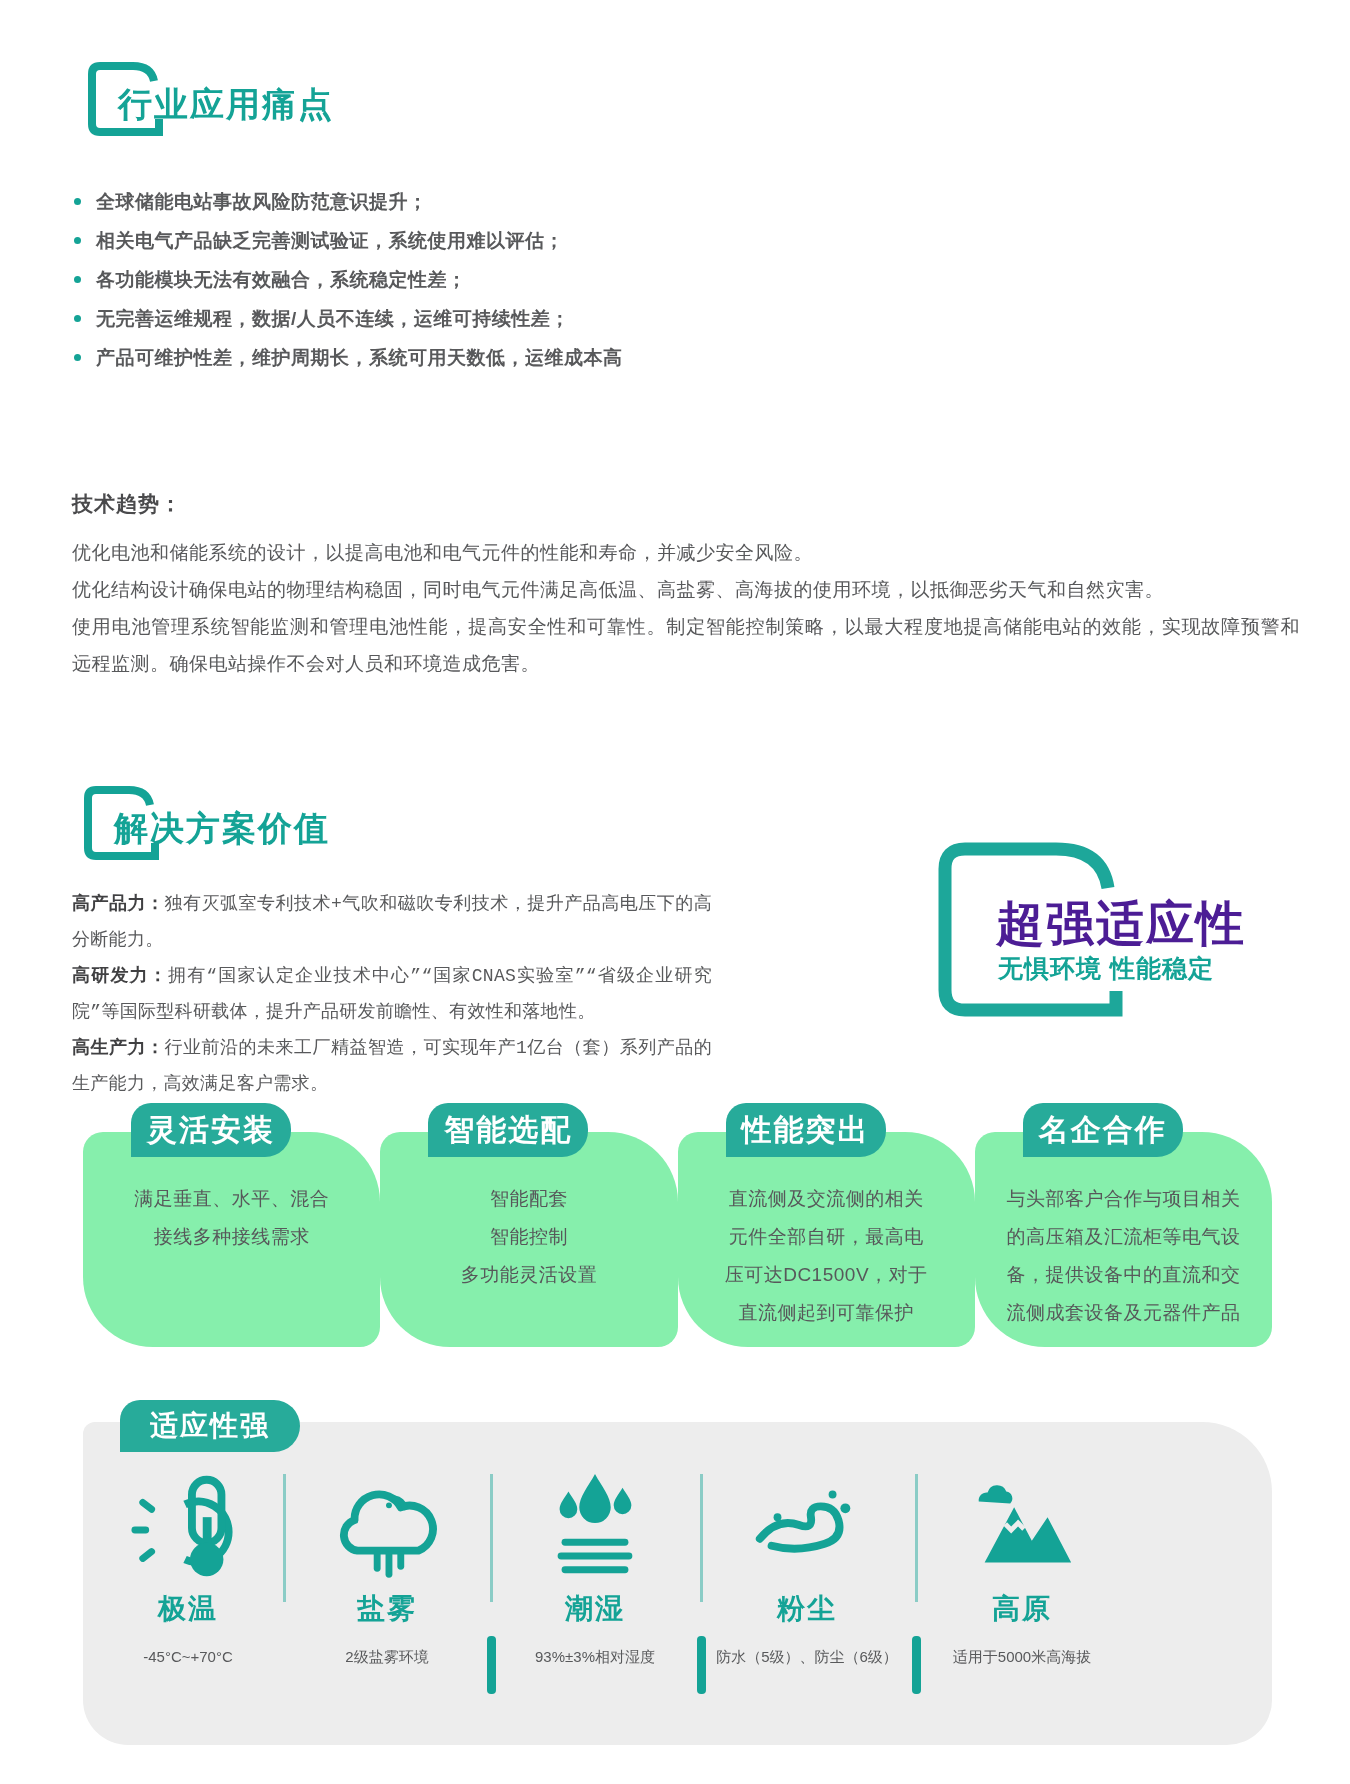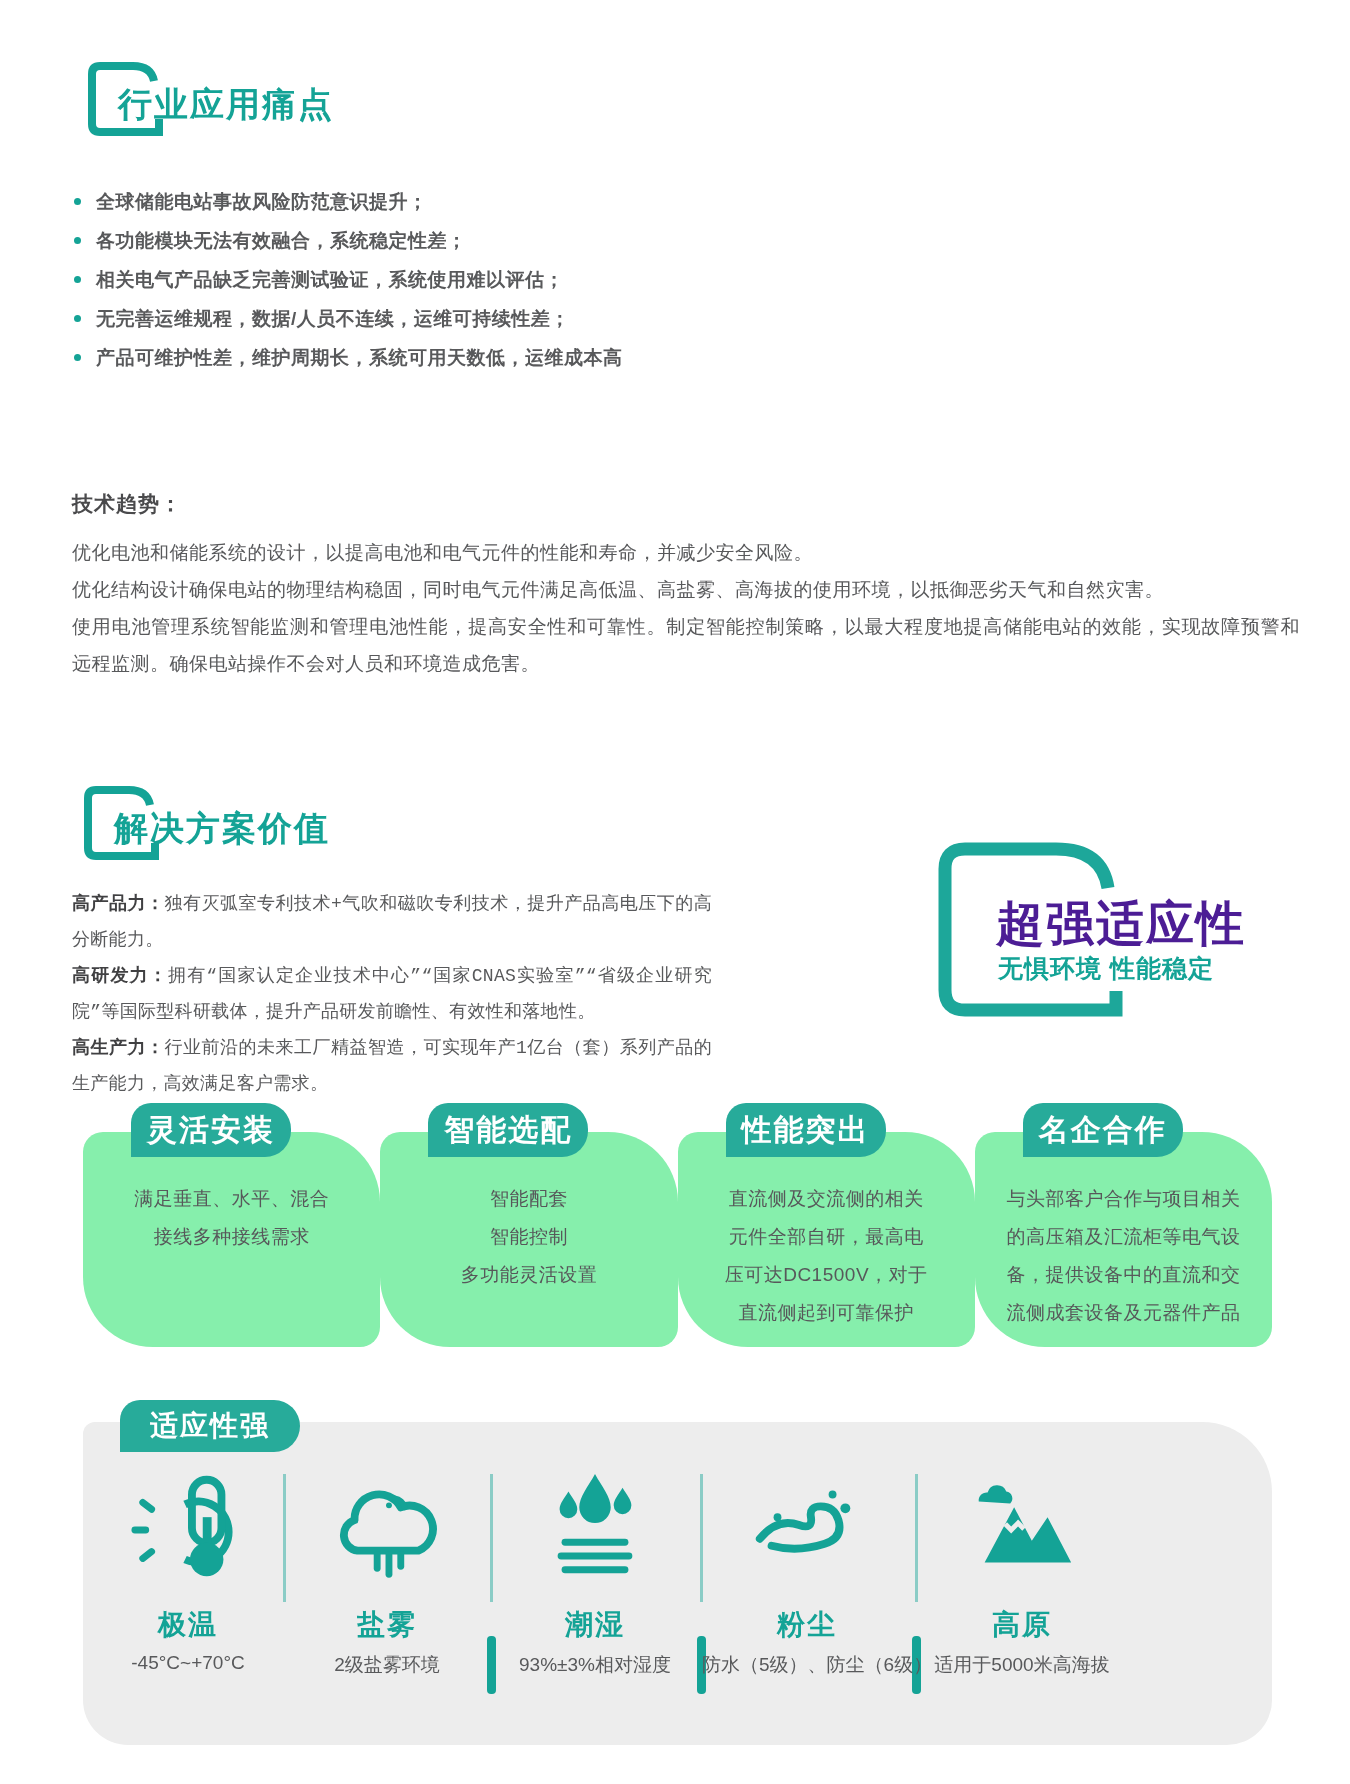--- a/index.html
+++ b/index.html
@@ -62,41 +62,41 @@
     border-radius:12px 70px 45px 45px;
   }
   .adapt-badge{
     position:absolute;left:120px;top:1400px;z-index:2;height:52px;padding:0 30px;
     background:#27ab9a;border-radius:20px 26px 26px 0;
     display:flex;align-items:center;justify-content:center;
     color:#fff;font-size:28px;font-weight:bold;letter-spacing:2px;white-space:nowrap;
   }
   .adapt-col{position:absolute;top:0;width:210px;text-align:center;}
   .adapt-col .icon{margin-top:44px;height:122px;display:flex;align-items:center;justify-content:center;}
-  .adapt-name{margin-top:18px;font-size:28px;font-weight:bold;color:#14a396;letter-spacing:2px;}
-  .adapt-detail{margin-top:8px;font-size:19px;color:#58595b;white-space:nowrap;}
+  .adapt-name{margin-top:2px;font-size:28px;font-weight:bold;color:#14a396;letter-spacing:2px;}
+  .adapt-detail{margin-top:20px;font-size:15px;color:#58595b;white-space:nowrap;}
   .v-thin{position:absolute;top:52px;width:3px;height:128px;background:rgba(20,163,150,.45);}
   .v-thick{position:absolute;top:214px;width:9px;height:58px;border-radius:4px;background:#14a396;}
 </style>
 </head>
 <body>
 
 <div class="page">
 
   <div class="sec-header" style="left:88px;top:62px;">
     <svg width="76" height="74" viewBox="0 0 76 74">
       <path d="M 66 19 Q 63 4 45 4 L 12 4 Q 4 4 4 12 L 4 62 Q 4 70 12 70 L 71 70 L 71 57" fill="none" stroke="#14a396" stroke-width="8"></path>
     </svg>
     <div class="sec-title">行业应用痛点</div>
   </div>
 
   <ul class="bullets">
     <li><span class="dot"></span><span>全球储能电站事故风险防范意识提升；</span></li>
+    <li><span class="dot"></span><span>相关电气产品缺乏完善测试验证，系统使用难以评估；</span></li>
     <li><span class="dot"></span><span>各功能模块无法有效融合，系统稳定性差；</span></li>
-    <li><span class="dot"></span><span>相关电气产品缺乏完善测试验证，系统使用难以评估；</span></li>
     <li><span class="dot"></span><span>无完善运维规程，数据/人员不连续，运维可持续性差；</span></li>
     <li><span class="dot"></span><span>产品可维护性差，维护周期长，系统可用天数低，运维成本高</span></li>
   </ul>
 
   <div class="trend-heading">技术趋势：</div>
   <div class="trend-block">
     <p>优化电池和储能系统的设计，以提高电池和电气元件的性能和寿命，并减少安全风险。</p>
     <p>优化结构设计确保电站的物理结构稳固，同时电气元件满足高低温、高盐雾、高海拔的使用环境，以抵御恶劣天气和自然灾害。</p>
     <p>使用电池管理系统智能监测和管理电池性能，提高安全性和可靠性。制定智能控制策略，以最大程度地提高储能电站的效能，实现故障预警和远程监测。确保电站操作不会对人员和环境造成危害。</p>
   </div>

